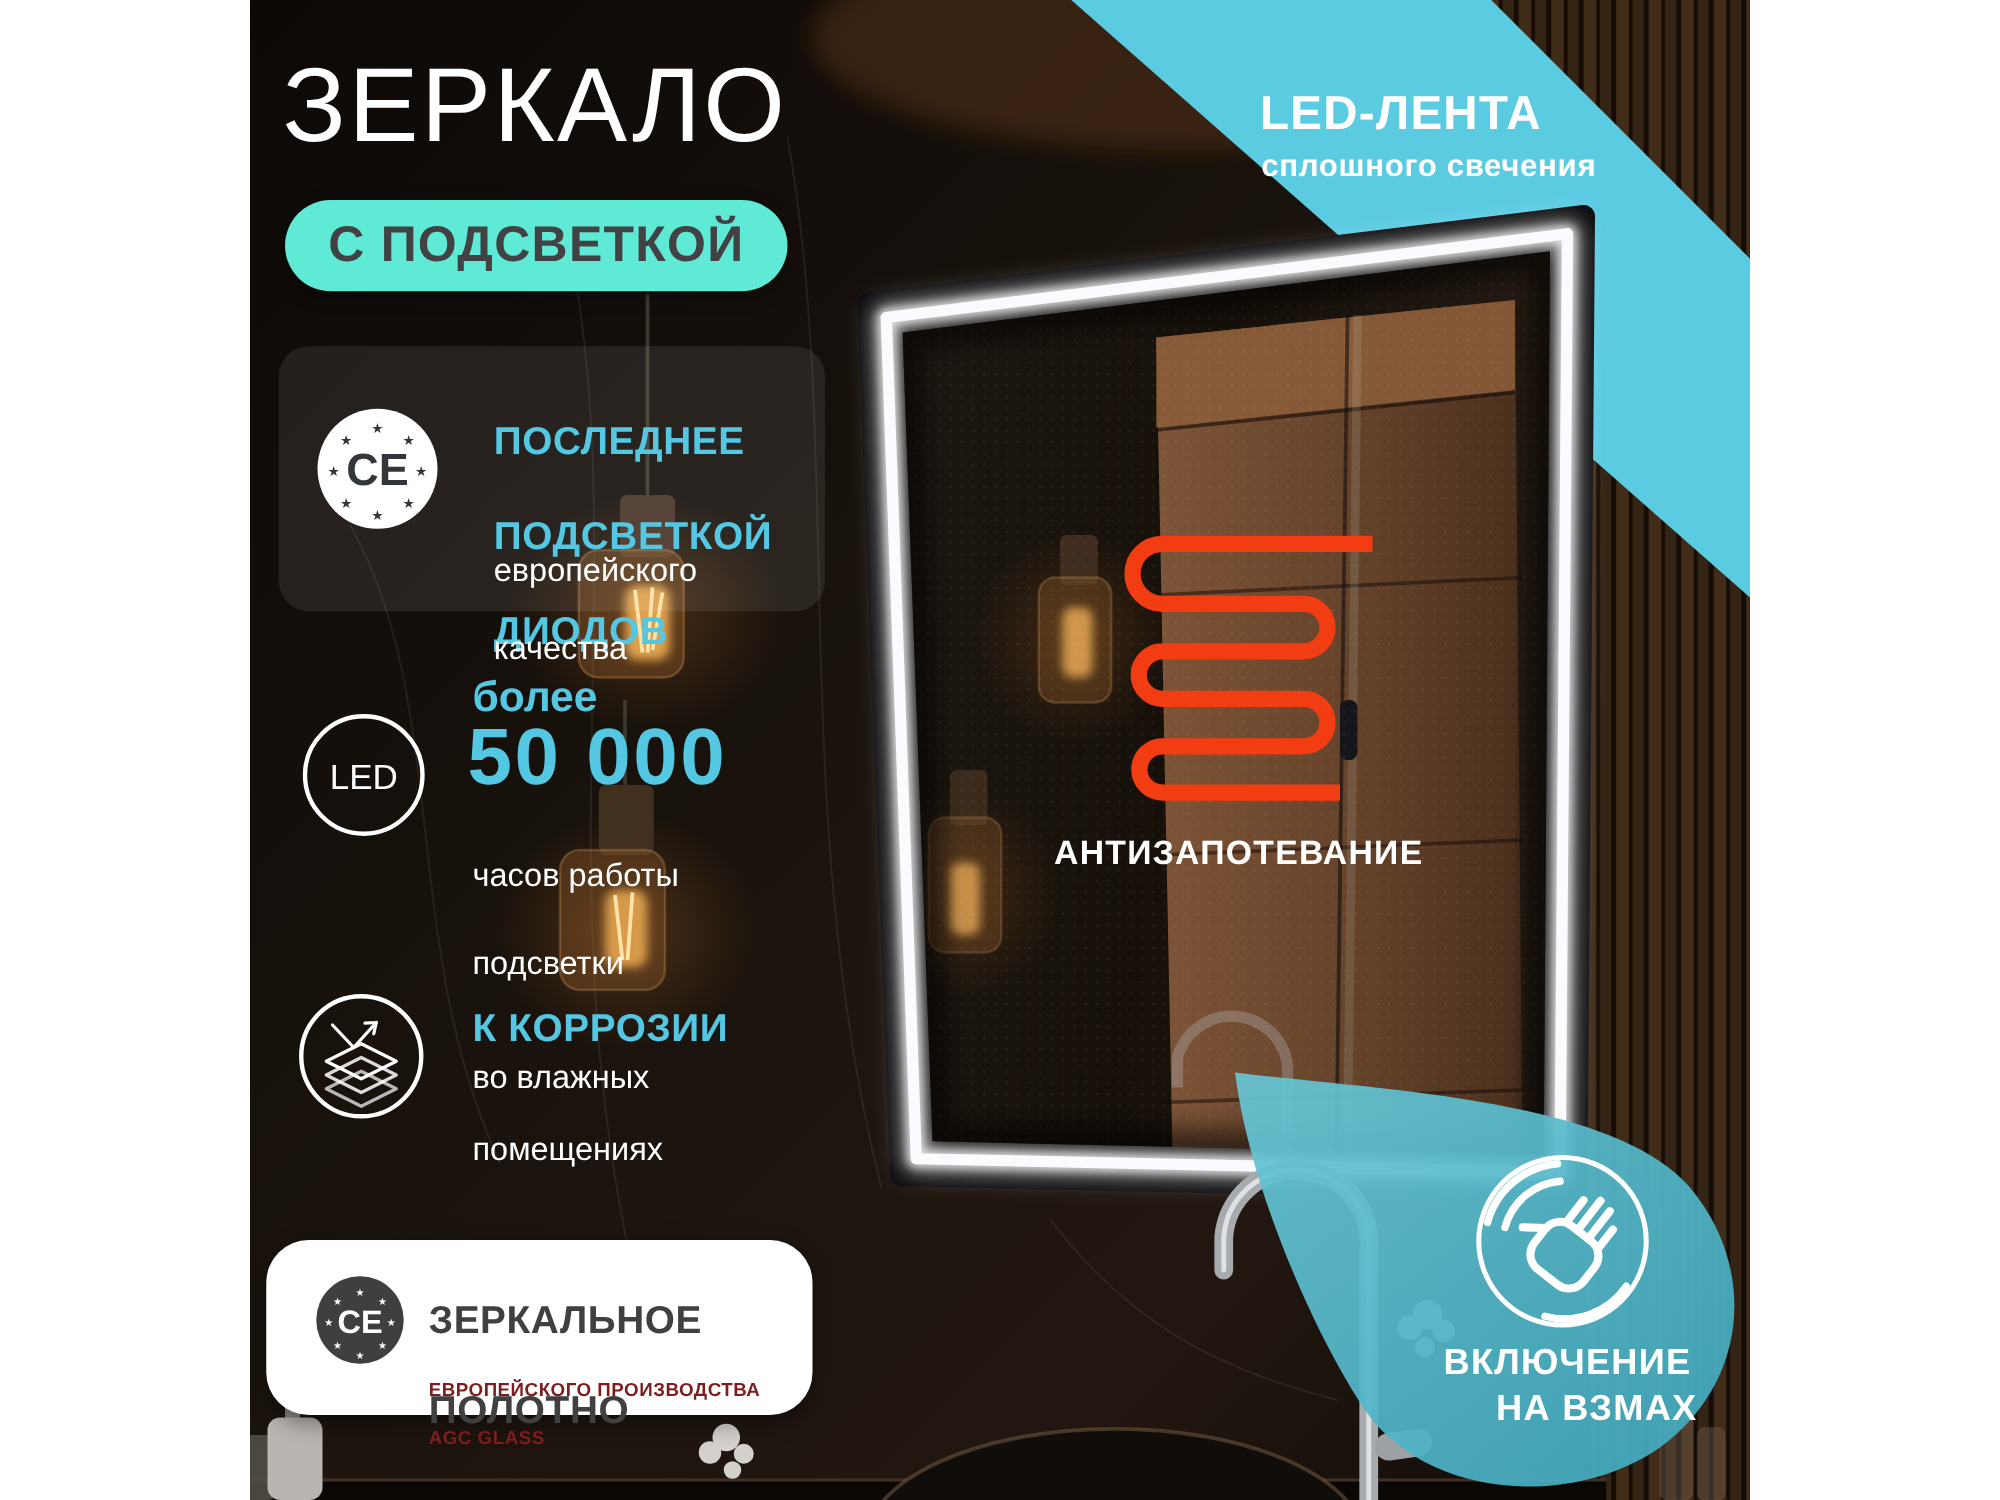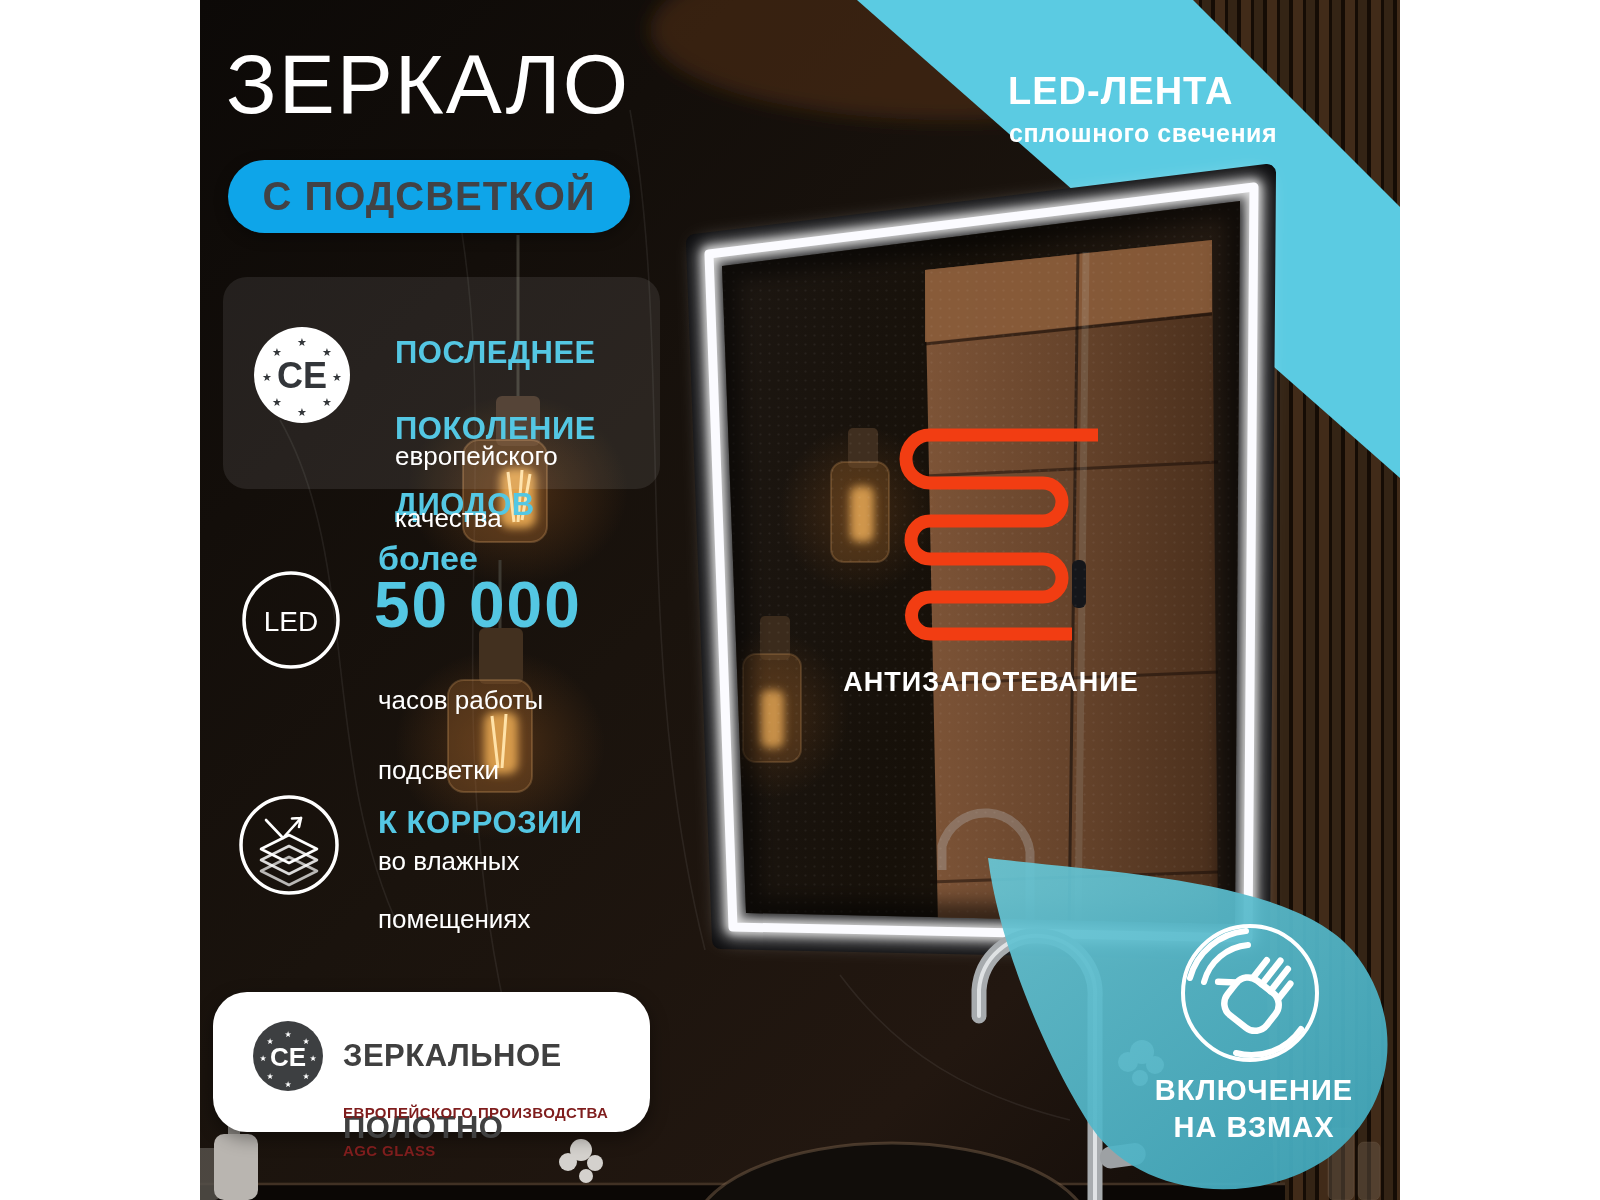--- a/index.html
+++ b/index.html
@@ -3,37 +3,37 @@
 <meta charset="utf-8">
 <style>
   html,body{margin:0;padding:0;background:#e9e9e9;}
   .stage{position:relative;width:1600px;height:1200px;background:#ffffff;overflow:hidden;
          font-family:"Liberation Sans", sans-serif;}
   .content{position:absolute;left:200px;top:0;width:1200px;height:1200px;overflow:hidden;}
   .abs{position:absolute;}
   .txt{position:absolute;white-space:pre-line;}
   .title{left:18px;top:40px;width:420px;text-align:center;font-size:84px;font-weight:400;
          color:#ffffff;letter-spacing:2px;line-height:1.05;}
-  .pill{left:28px;top:160px;width:402px;height:73px;background:#0ea5e9;border-radius:37px;
+  .pill{left:28px;top:160px;width:402px;height:73px;background:#5eead4;border-radius:37px;
         display:flex;align-items:center;justify-content:center;font-size:40px;font-weight:800;
         color:#424245;letter-spacing:1px;box-shadow:0 4px 14px rgba(0,0,0,.35);}
   .cyan{color:#54c7e3;}
   .white{color:#ffffff;}
   .f-head{font-weight:800;font-size:31px;line-height:38px;letter-spacing:.5px;}
   .f-sub{font-weight:400;font-size:26px;line-height:31px;}
   .ribbon-t{left:808px;top:70px;font-size:38px;font-weight:800;color:#fff;letter-spacing:1px;}
   .ribbon-s{left:809px;top:119px;font-size:25px;font-weight:700;color:#fff;letter-spacing:.5px;}
   .pre50{left:178px;top:539px;font-size:34px;font-weight:800;text-align:center;}
   .big50{left:174px;top:568px;font-size:64px;font-weight:800;letter-spacing:2px;}
   .antifog{left:640px;top:667px;width:302px;text-align:center;font-size:27px;font-weight:800;
            color:#fff;letter-spacing:1px;}
   .bc-head{left:143px;top:1002px;font-size:31px;font-weight:800;color:#404040;line-height:36px;letter-spacing:.5px;}
   .bc-sub{left:143px;top:1084px;font-size:15px;font-weight:700;color:#7f1d1d;line-height:19px;letter-spacing:.4px;}
   .wave-l1{left:950px;top:1074px;width:208px;text-align:center;font-size:29px;font-weight:800;color:#fff;letter-spacing:1px;}
-  .wave-l2{left:950px;top:1111px;width:208px;text-align:center;font-size:29px;font-weight:800;color:#fff;letter-spacing:1px;}
+  .wave-l2{left:950px;top:1111px;width:208px;text-align:right;font-size:29px;font-weight:800;color:#fff;letter-spacing:1px;}
   svg{display:block;}
 </style>
 </head>
 <body>
 
 <div class="stage">
   <div class="content">
 
     <svg class="abs" style="left:0;top:0" width="1200" height="1200" viewBox="0 0 1200 1200">
       <defs>
@@ -244,21 +244,21 @@
     <div class="txt title">ЗЕРКАЛО</div>
     <div class="abs pill" style="position:absolute">
       <span>С ПОДСВЕТКОЙ</span>
     </div>
 
     <div class="txt ribbon-t">LED-ЛЕНТА</div>
     <div class="txt ribbon-s">сплошного свечения</div>
 
     <div class="txt f-head cyan" style="left:195px;top:296px">
       <div>ПОСЛЕДНЕЕ</div>
-      <div>ПОКОЛЕНИЕ</div>
+      <div>ПОДСВЕТКОЙ</div>
       <div>ДИОДОВ</div>
     </div>
     <div class="txt f-sub white" style="left:195px;top:410px">
       <div>европейского</div>
       <div>качества</div>
     </div>
 
     <div class="txt pre50 cyan">более</div>
     <div class="txt big50 cyan">50 000</div>
     <div class="txt f-sub white" style="left:178px;top:648px;line-height:35px">

